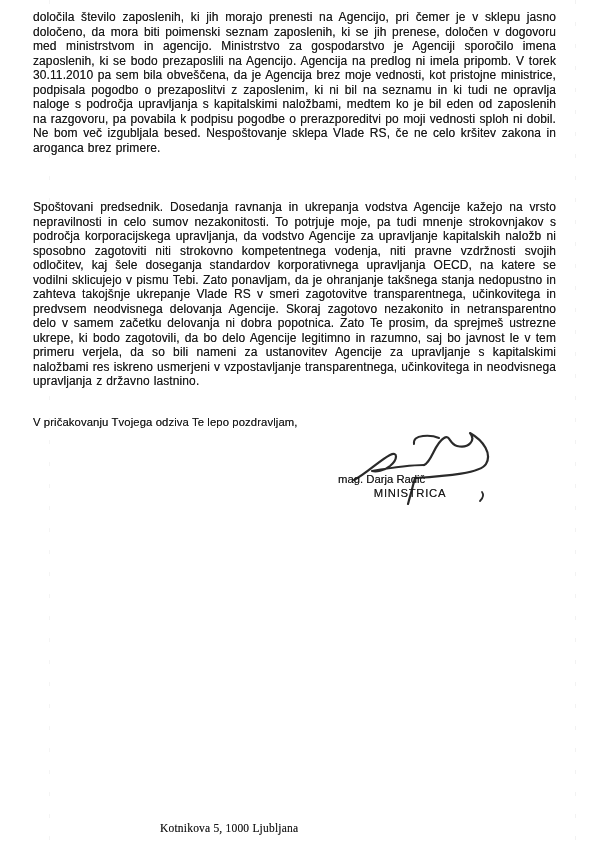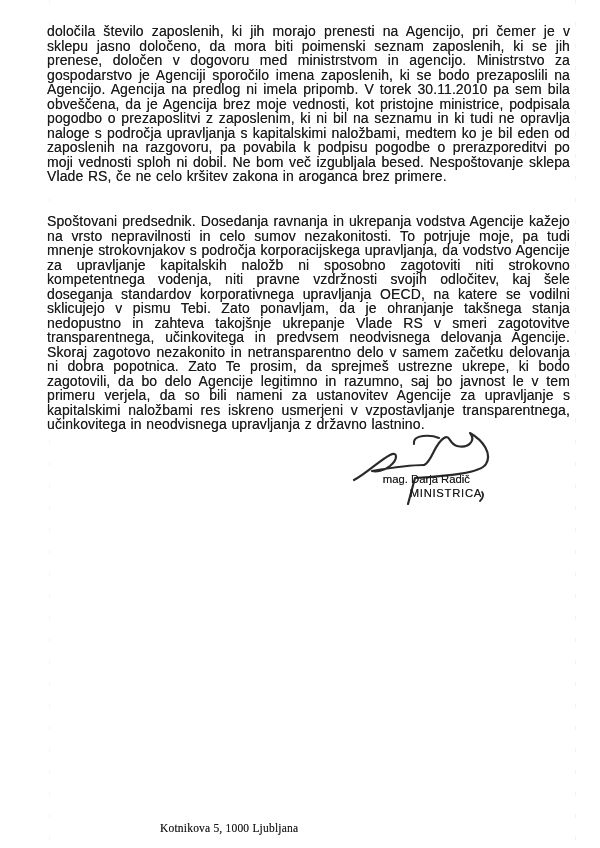--- a/index.html
+++ b/index.html
@@ -14,22 +14,22 @@
     background: #ffffff;
     overflow: hidden;
     font-family: "Liberation Sans", sans-serif;
     color: #1a1a1a;
   }
   
   .body-text {
     position: absolute;
     left: 33px;
     width: 523px;
-    margin: 14px;
-    font-size: 14px;
+    margin: 0;
+    font-size: 12px;
     line-height: 14.5px;
     text-align: justify;
     text-align-last: left;
     letter-spacing: 0.1px;
     word-spacing: 0.6px;
     text-shadow: 0 0 0.45px rgba(20,20,20,0.65);
   }
   .p1 { top: 10px; }
   .p2 { top: 200px; }
   .closing {
@@ -45,36 +45,36 @@
   
   .sig-svg {
     position: absolute;
     left: 338px;
     top: 424px;
     width: 160px;
     height: 82px;
   }
   .sig-name {
     position: absolute;
-    left: 326px;
+    left: 338px;
     top: 473px;
     width: 144px;
     margin: 0;
-    text-align: right;
+    text-align: left;
     font-size: 11.3px;
     text-shadow: 0 0 0.45px rgba(20,20,20,0.65);
     white-space: nowrap;
   }
   .sig-title {
     position: absolute;
     left: 338px;
     top: 486.5px;
     width: 144px;
     margin: 0;
-    text-align: right;
+    text-align: center;
     font-size: 11.3px;
     letter-spacing: 0.7px;
     text-shadow: 0 0 0.45px rgba(20,20,20,0.65);
     white-space: nowrap;
   }
   
   .footer-address {
     position: absolute;
     left: 148px;
     top: 810px;
@@ -118,20 +118,21 @@
 
 <div class="page">
 
   <div class="artifact-line artifact-left"></div>
   <div class="artifact-line artifact-right"></div>
 
   <p class="body-text p1">določila število zaposlenih, ki jih morajo prenesti na Agencijo, pri čemer je v sklepu jasno določeno, da mora biti poimenski seznam zaposlenih, ki se jih prenese, določen v dogovoru med ministrstvom in agencijo. Ministrstvo za gospodarstvo je Agenciji sporočilo imena zaposlenih, ki se bodo prezaposlili na Agencijo. Agencija na predlog ni imela pripomb. V torek 30.11.2010 pa sem bila obveščena, da je Agencija brez moje vednosti, kot pristojne ministrice, podpisala pogodbo o prezaposlitvi z zaposlenim, ki ni bil na seznamu in ki tudi ne opravlja naloge s področja upravljanja s kapitalskimi naložbami, medtem ko je bil eden od zaposlenih na razgovoru, pa povabila k podpisu pogodbe o prerazporeditvi po moji vednosti sploh ni dobil. Ne bom več izgubljala besed. Nespoštovanje sklepa Vlade RS, če ne celo kršitev zakona in aroganca brez primere.</p>
 
   <p class="body-text p2">Spoštovani predsednik. Dosedanja ravnanja in ukrepanja vodstva Agencije kažejo na vrsto nepravilnosti in celo sumov nezakonitosti. To potrjuje moje, pa tudi mnenje strokovnjakov s področja korporacijskega upravljanja, da vodstvo Agencije za upravljanje kapitalskih naložb ni sposobno zagotoviti niti strokovno kompetentnega vodenja, niti pravne vzdržnosti svojih odločitev, kaj šele doseganja standardov korporativnega upravljanja OECD, na katere se vodilni sklicujejo v pismu Tebi. Zato ponavljam, da je ohranjanje takšnega stanja nedopustno in zahteva takojšnje ukrepanje Vlade RS v smeri zagotovitve transparentnega, učinkovitega in predvsem neodvisnega delovanja Agencije. Skoraj zagotovo nezakonito in netransparentno delo v samem začetku delovanja ni dobra popotnica. Zato Te prosim, da sprejmeš ustrezne ukrepe, ki bodo zagotovili, da bo delo Agencije legitimno in razumno, saj bo javnost le v tem primeru verjela, da so bili nameni za ustanovitev Agencije za upravljanje s kapitalskimi naložbami res iskreno usmerjeni v vzpostavljanje transparentnega, učinkovitega in neodvisnega upravljanja z državno lastnino.</p>
 
+  <p class="closing">V pričakovanju Tvojega odziva Te lepo pozdravljam,</p>
 
   <svg class="sig-svg" viewBox="0 0 160 82" xmlns="http://www.w3.org/2000/svg">
     <g fill="none" stroke="#181818" stroke-linecap="round" stroke-linejoin="round" opacity="0.92">
 
       <path d="M 76 20 Q 75 13 85 12 Q 94 11 101 14" stroke-width="2"></path>
 
       <path d="M 16 56 C 28 50, 42 36, 52 31 C 60 27, 60 35, 52 42 C 46 47, 38 48, 34 47 C 46 45, 70 41, 86 41" stroke-width="2.2"></path>
 
       <path d="M 86 41 C 94 38, 96 20, 106 14 C 112 10, 111 20, 119 22 C 131 25, 138 16, 132 9 C 146 17, 154 30, 148 40 C 143 49, 110 52, 77 54 L 70 80" stroke-width="2.2"></path>
 

